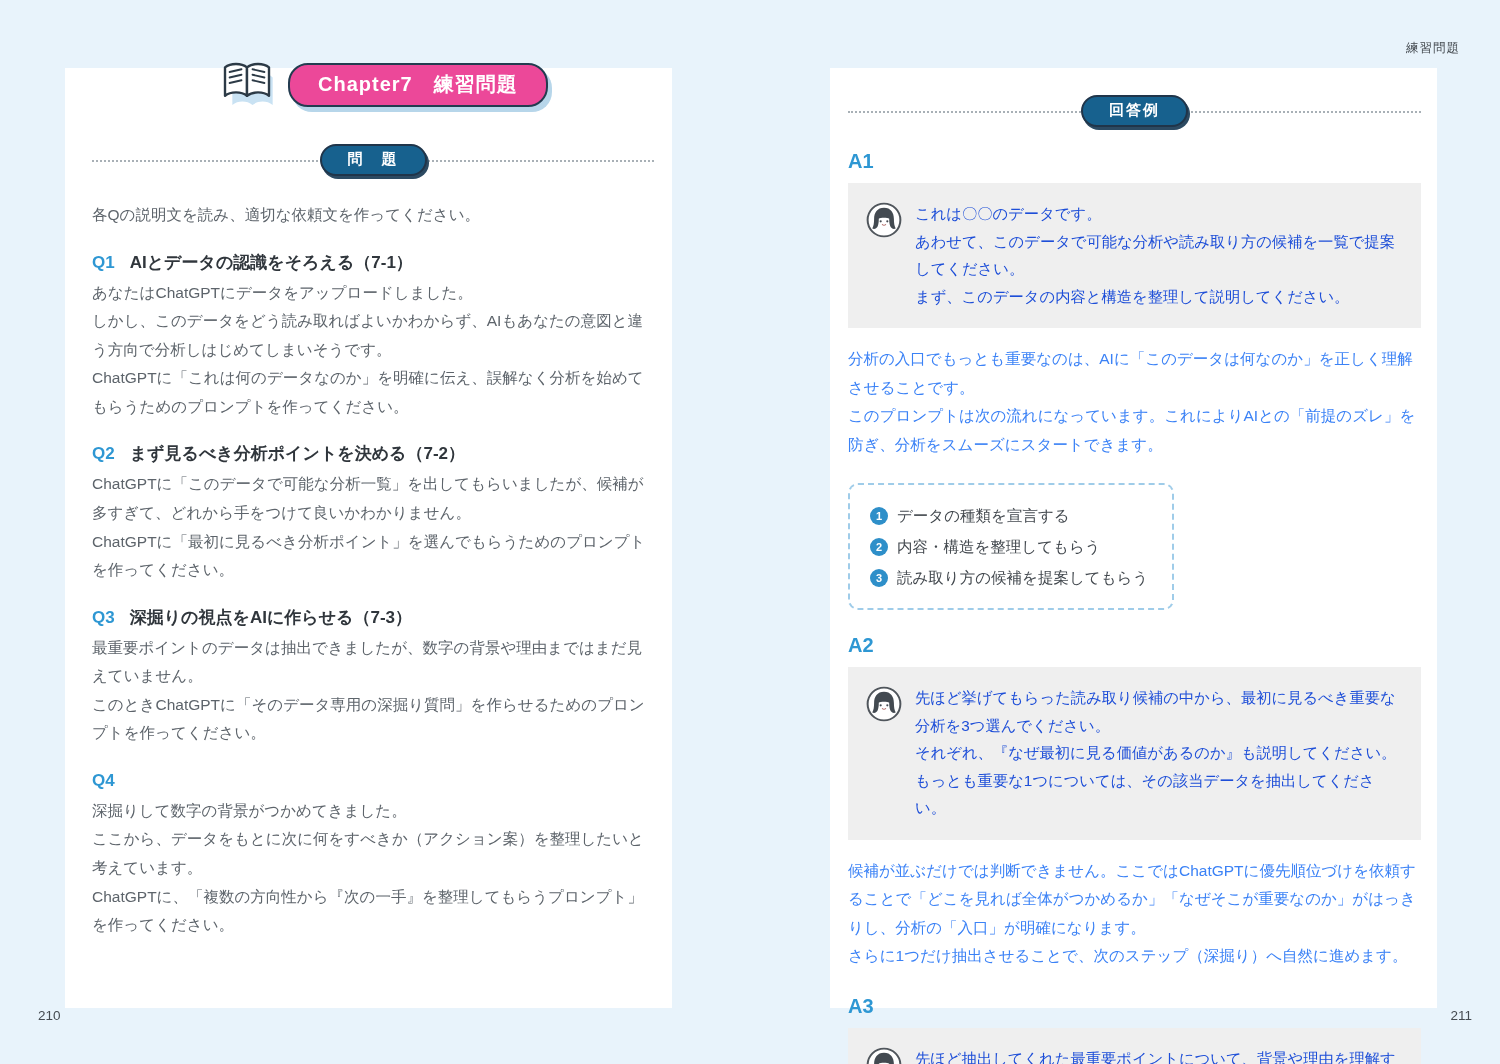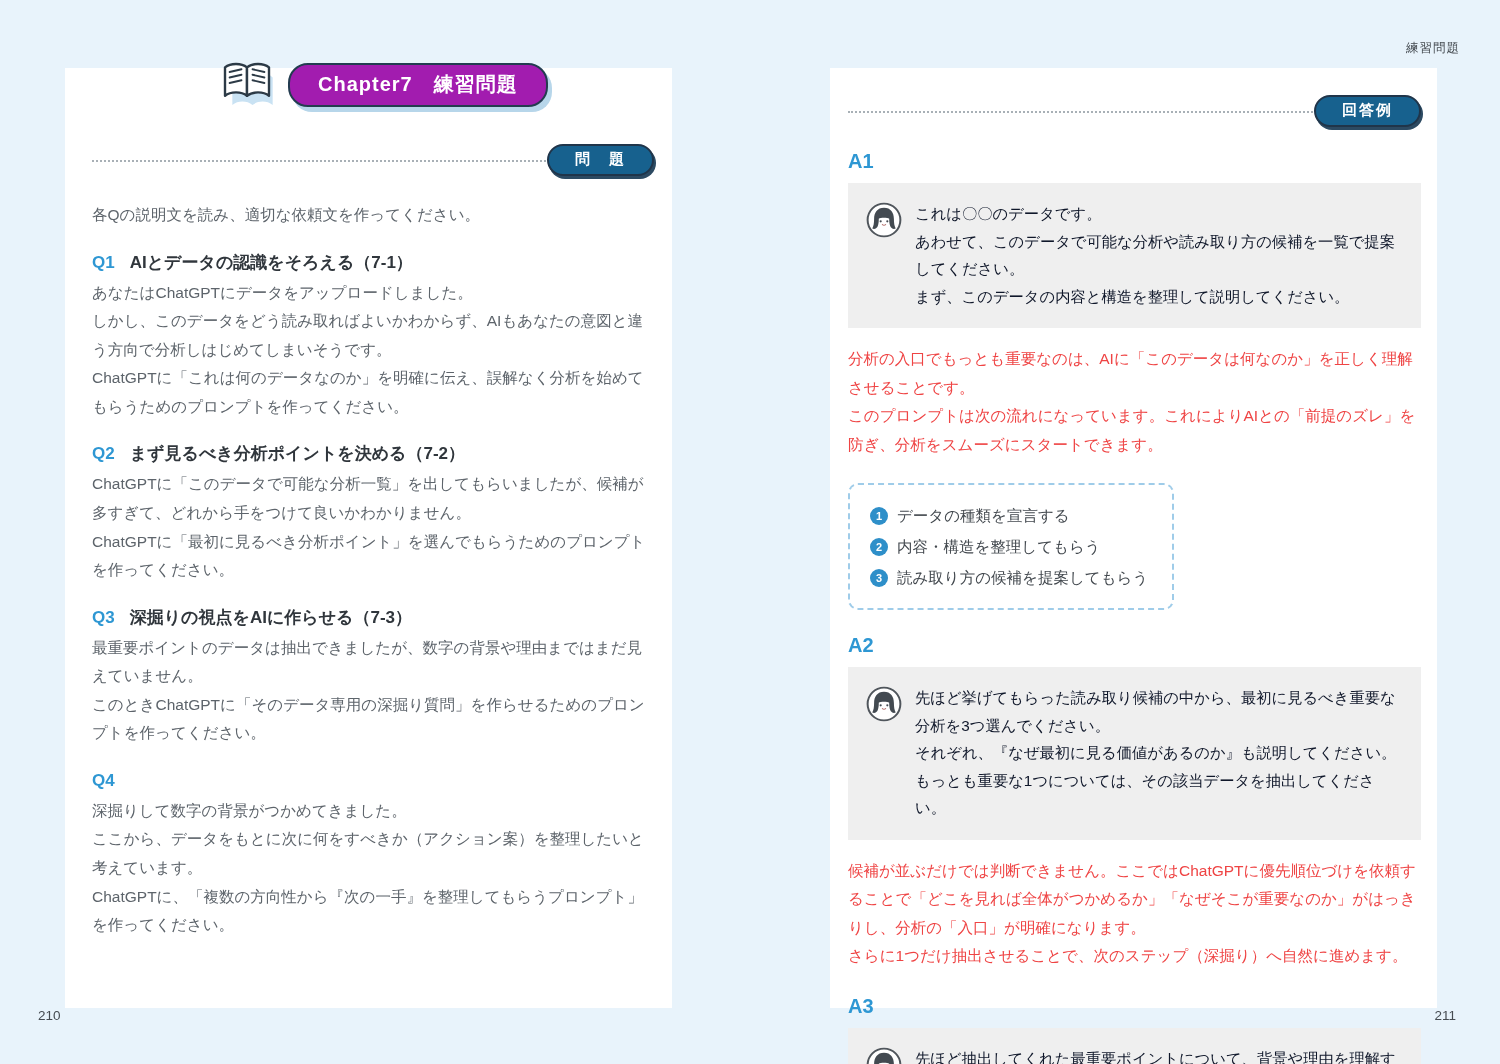--- a/index.html
+++ b/index.html
@@ -16,44 +16,44 @@
     font-size:12.5px; color:#454b51; letter-spacing:1px;
   }
   .page {
     position:absolute; top:68px; width:607px; height:940px;
     background:#ffffff;
   }
   .page-left  { left:65px;  padding:0 18px 0 27px; }
   .page-right { left:830px; padding:0 16px 0 18px; }
   .page-number { position:absolute; top:1008px; font-size:13.5px; color:#454b51; }
   .page-number.left  { left:38px; }
-  .page-number.right { right:44px; }
+  .page-number.right { right:28px; }
 
   
   .chapter-header {
     display:flex; align-items:center; gap:8px;
     margin:-13px 0 0 122px; position:relative; z-index:2;
   }
   .book-icon { flex:0 0 auto; display:block; }
   .chapter-banner {
     display:inline-block;
-    background:#a21caf;
+    background:#ec4899;
     border:2px solid #233c50;
     border-radius:20px;
     box-shadow:4px 5px 0 #b7d6ea;
     color:#ffffff;
     font-size:20px; font-weight:700; letter-spacing:1px;
     padding:6px 28px 7px;
     white-space:nowrap;
   }
 
   
   .badge-row {
     position:relative; height:30px;
-    display:flex; align-items:center; justify-content:flex-end;
+    display:flex; align-items:center; justify-content:center;
   }
   .page-left  .badge-row { margin-top:30px; }
   .page-right .badge-row { margin-top:28px; }
   .badge-row::before {
     content:""; position:absolute; left:0; right:0; top:50%;
     border-top:2px dotted #a8b0b6;
   }
   .pill-badge {
     position:relative; z-index:1;
     background:#17618e;
@@ -81,22 +81,22 @@
   .a-num {
     color:#2e97d3; font-weight:700; font-size:20px;
     margin:24px 0 10px;
   }
   .speech-box {
     background:#efefef;
     padding:17px 18px 18px;
     display:flex; gap:13px; align-items:flex-start;
   }
   .avatar { flex:0 0 auto; display:block; margin-top:2px; }
-  .speech-text { font-size:15.3px; line-height:1.8; color:#0f172a; }
-  .expl { margin-top:17px; font-size:15.5px; line-height:1.84; color:#ef4444; }
+  .speech-text { font-size:15.3px; line-height:1.8; color:#1d4ed8; }
+  .expl { margin-top:17px; font-size:15.5px; line-height:1.84; color:#3b82f6; }
   .steps-box {
     display:inline-block;
     border:2px dashed #9fcce9;
     border-radius:10px;
     background:#ffffff;
     padding:15px 24px 15px 20px;
     margin-top:24px;
   }
   .step {
     display:flex; align-items:center; gap:9px;

